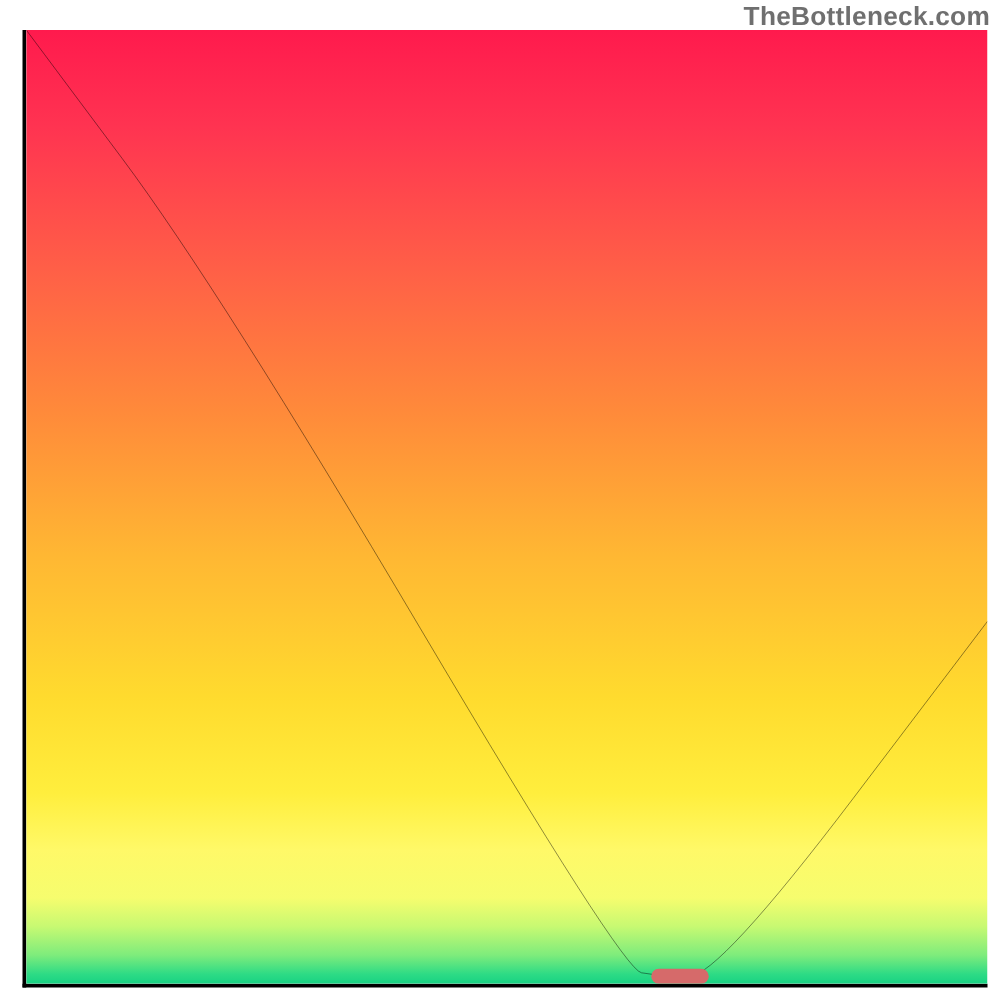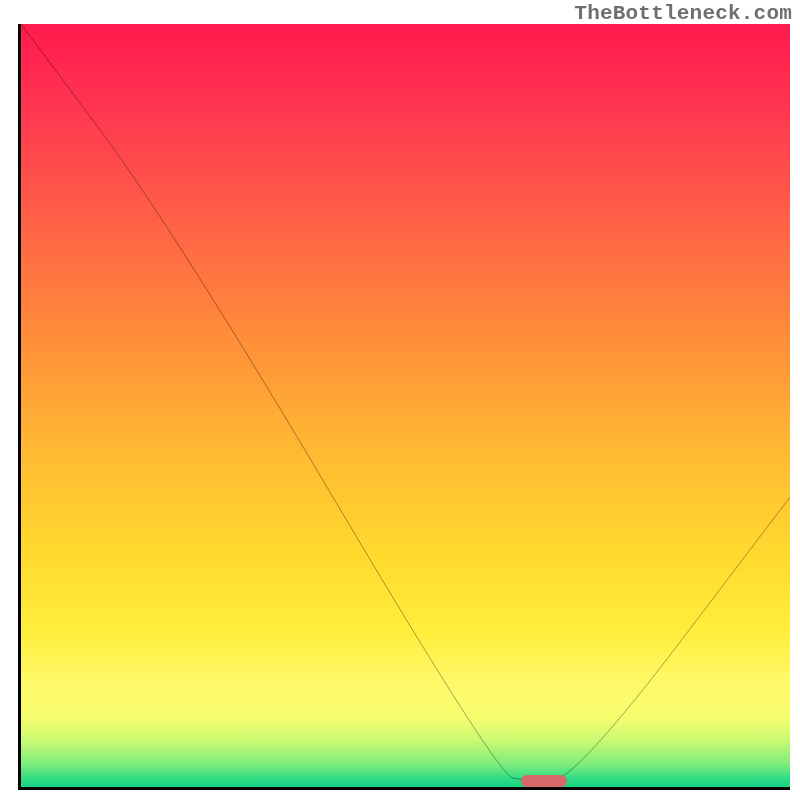--- a/index.html
+++ b/index.html
@@ -8,21 +8,20 @@
     width: 800px;
     height: 800px;
     overflow: hidden;
     background: #fff;
     font-family: Arial, Helvetica, sans-serif;
   }
   .wrap {
     position: relative;
     width: 800px;
     height: 736px;
-    font-family: Liberation Mono, monospace;
   }
   .plot-area {
     position: absolute;
     left: 18px;
     top: 24px;
     width: 772px;
     height: 766px;
     border-left: 3px solid #000;
     border-bottom: 3px solid #000;
     box-sizing: border-box;

